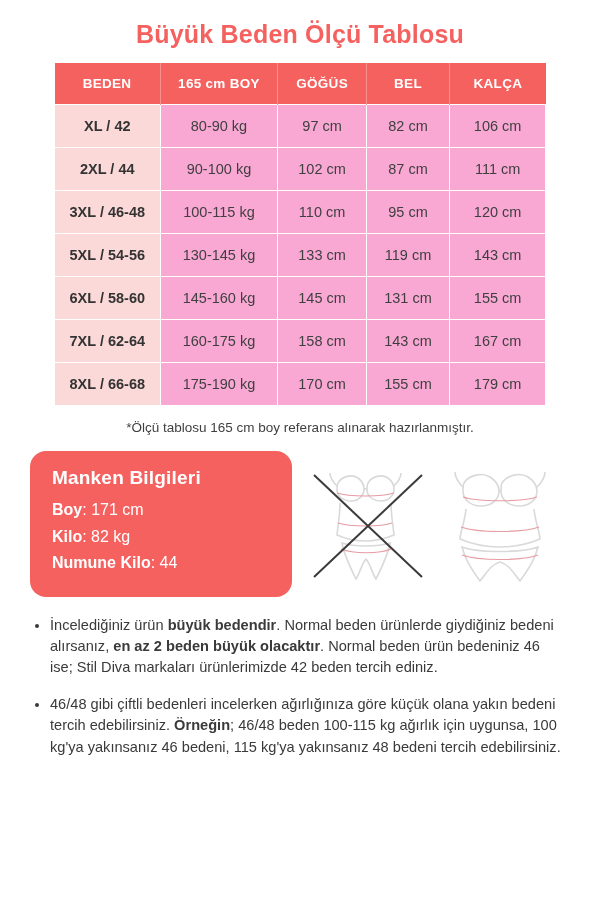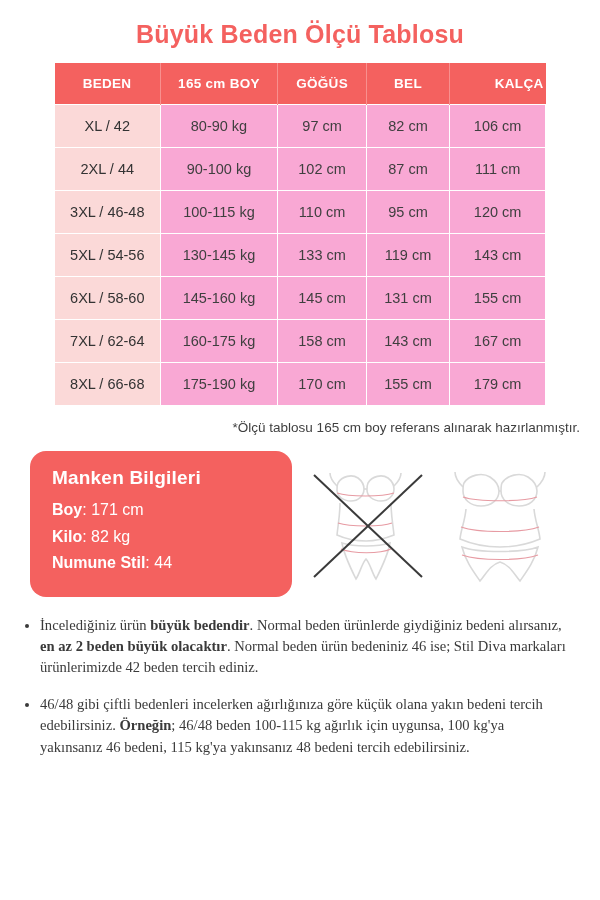--- a/index.html
+++ b/index.html
@@ -47,47 +47,47 @@
   table.size-table thead th {
     background: #f4615f;
     color: #ffffff;
     font-size: 13.5px;
     font-weight: bold;
     letter-spacing: 0.3px;
     padding: 13px 2px;
     text-align: center;
     border-right: 1px solid #f8908e;
   }
-  table.size-table thead th:last-child { border-right: none; text-align: right; }
+  table.size-table thead th:last-child { border-right: none; }
 
   table.size-table td {
     text-align: center;
     font-size: 14.5px;
     padding: 13px 2px;
     border: 1px solid #ffffff;
     color: #3f3f3f;
     background: #f9a8d4;
   }
   table.size-table td.beden-col {
     background: #fbd9d8;
-    font-weight: normal;
+    font-weight: bold;
     font-size: 14.5px;
     color: #333333;
   }
 
   
   col.c1 { width: 21.5%; }
   col.c2 { width: 24%; }
   col.c3 { width: 18%; }
   col.c4 { width: 17%; }
   col.c5 { width: 19.5%; }
 
   
   .note {
-    text-align: right;
+    text-align: center;
     font-size: 13.5px;
     color: #3f3f3f;
     padding: 14px 20px 12px 20px;
   }
 
   
   .model-row {
     display: flex;
     align-items: center;
     padding: 4px 30px 0 30px;
@@ -118,22 +118,21 @@
     flex: 1 1 auto;
     display: flex;
     justify-content: center;
     align-items: flex-start;
     gap: 4px;
     padding-top: 4px;
   }
 
   
   .bullets {
-    padding: 18px 34px 10px 20px;
-    font-family: Liberation Serif, serif;
+    padding: 18px 34px 10px 30px;
   }
   .bullets ul {
     margin: 0;
     padding-left: 20px;
   }
   .bullets li {
     font-size: 14.6px;
     line-height: 1.45;
     color: #3a3a3a;
     margin-bottom: 16px;
@@ -225,21 +224,21 @@
   <div class="model-row">
     <div class="model-card">
       <h2>Manken Bilgileri</h2>
       <div class="line">
         <b>Boy</b><span>: 171 cm</span>
       </div>
       <div class="line">
         <b>Kilo</b><span>: 82 kg</span>
       </div>
       <div class="line">
-        <b>Numune Stil</b><span>: 44</span>
+        <b>Numune Kilo</b><span>: 44</span>
       </div>
     </div>
 
     <div class="figures">
 
       <svg width="128" height="126" viewBox="0 0 128 126">
         <g fill="none" stroke="#d9d9d9" stroke-width="1.6">
 
           <path d="M34 20 C38 13 48 11 54 15 C58 18 60 22 60 26 C60 33 54 38 47 38 C39 38 33 33 33 27 C33 24 33 22 34 20 Z"></path>
           <path d="M64 20 C68 13 78 11 84 15 C88 18 90 22 90 26 C90 33 84 38 77 38 C69 38 63 33 63 27 C63 24 63 22 64 20 Z"></path>

